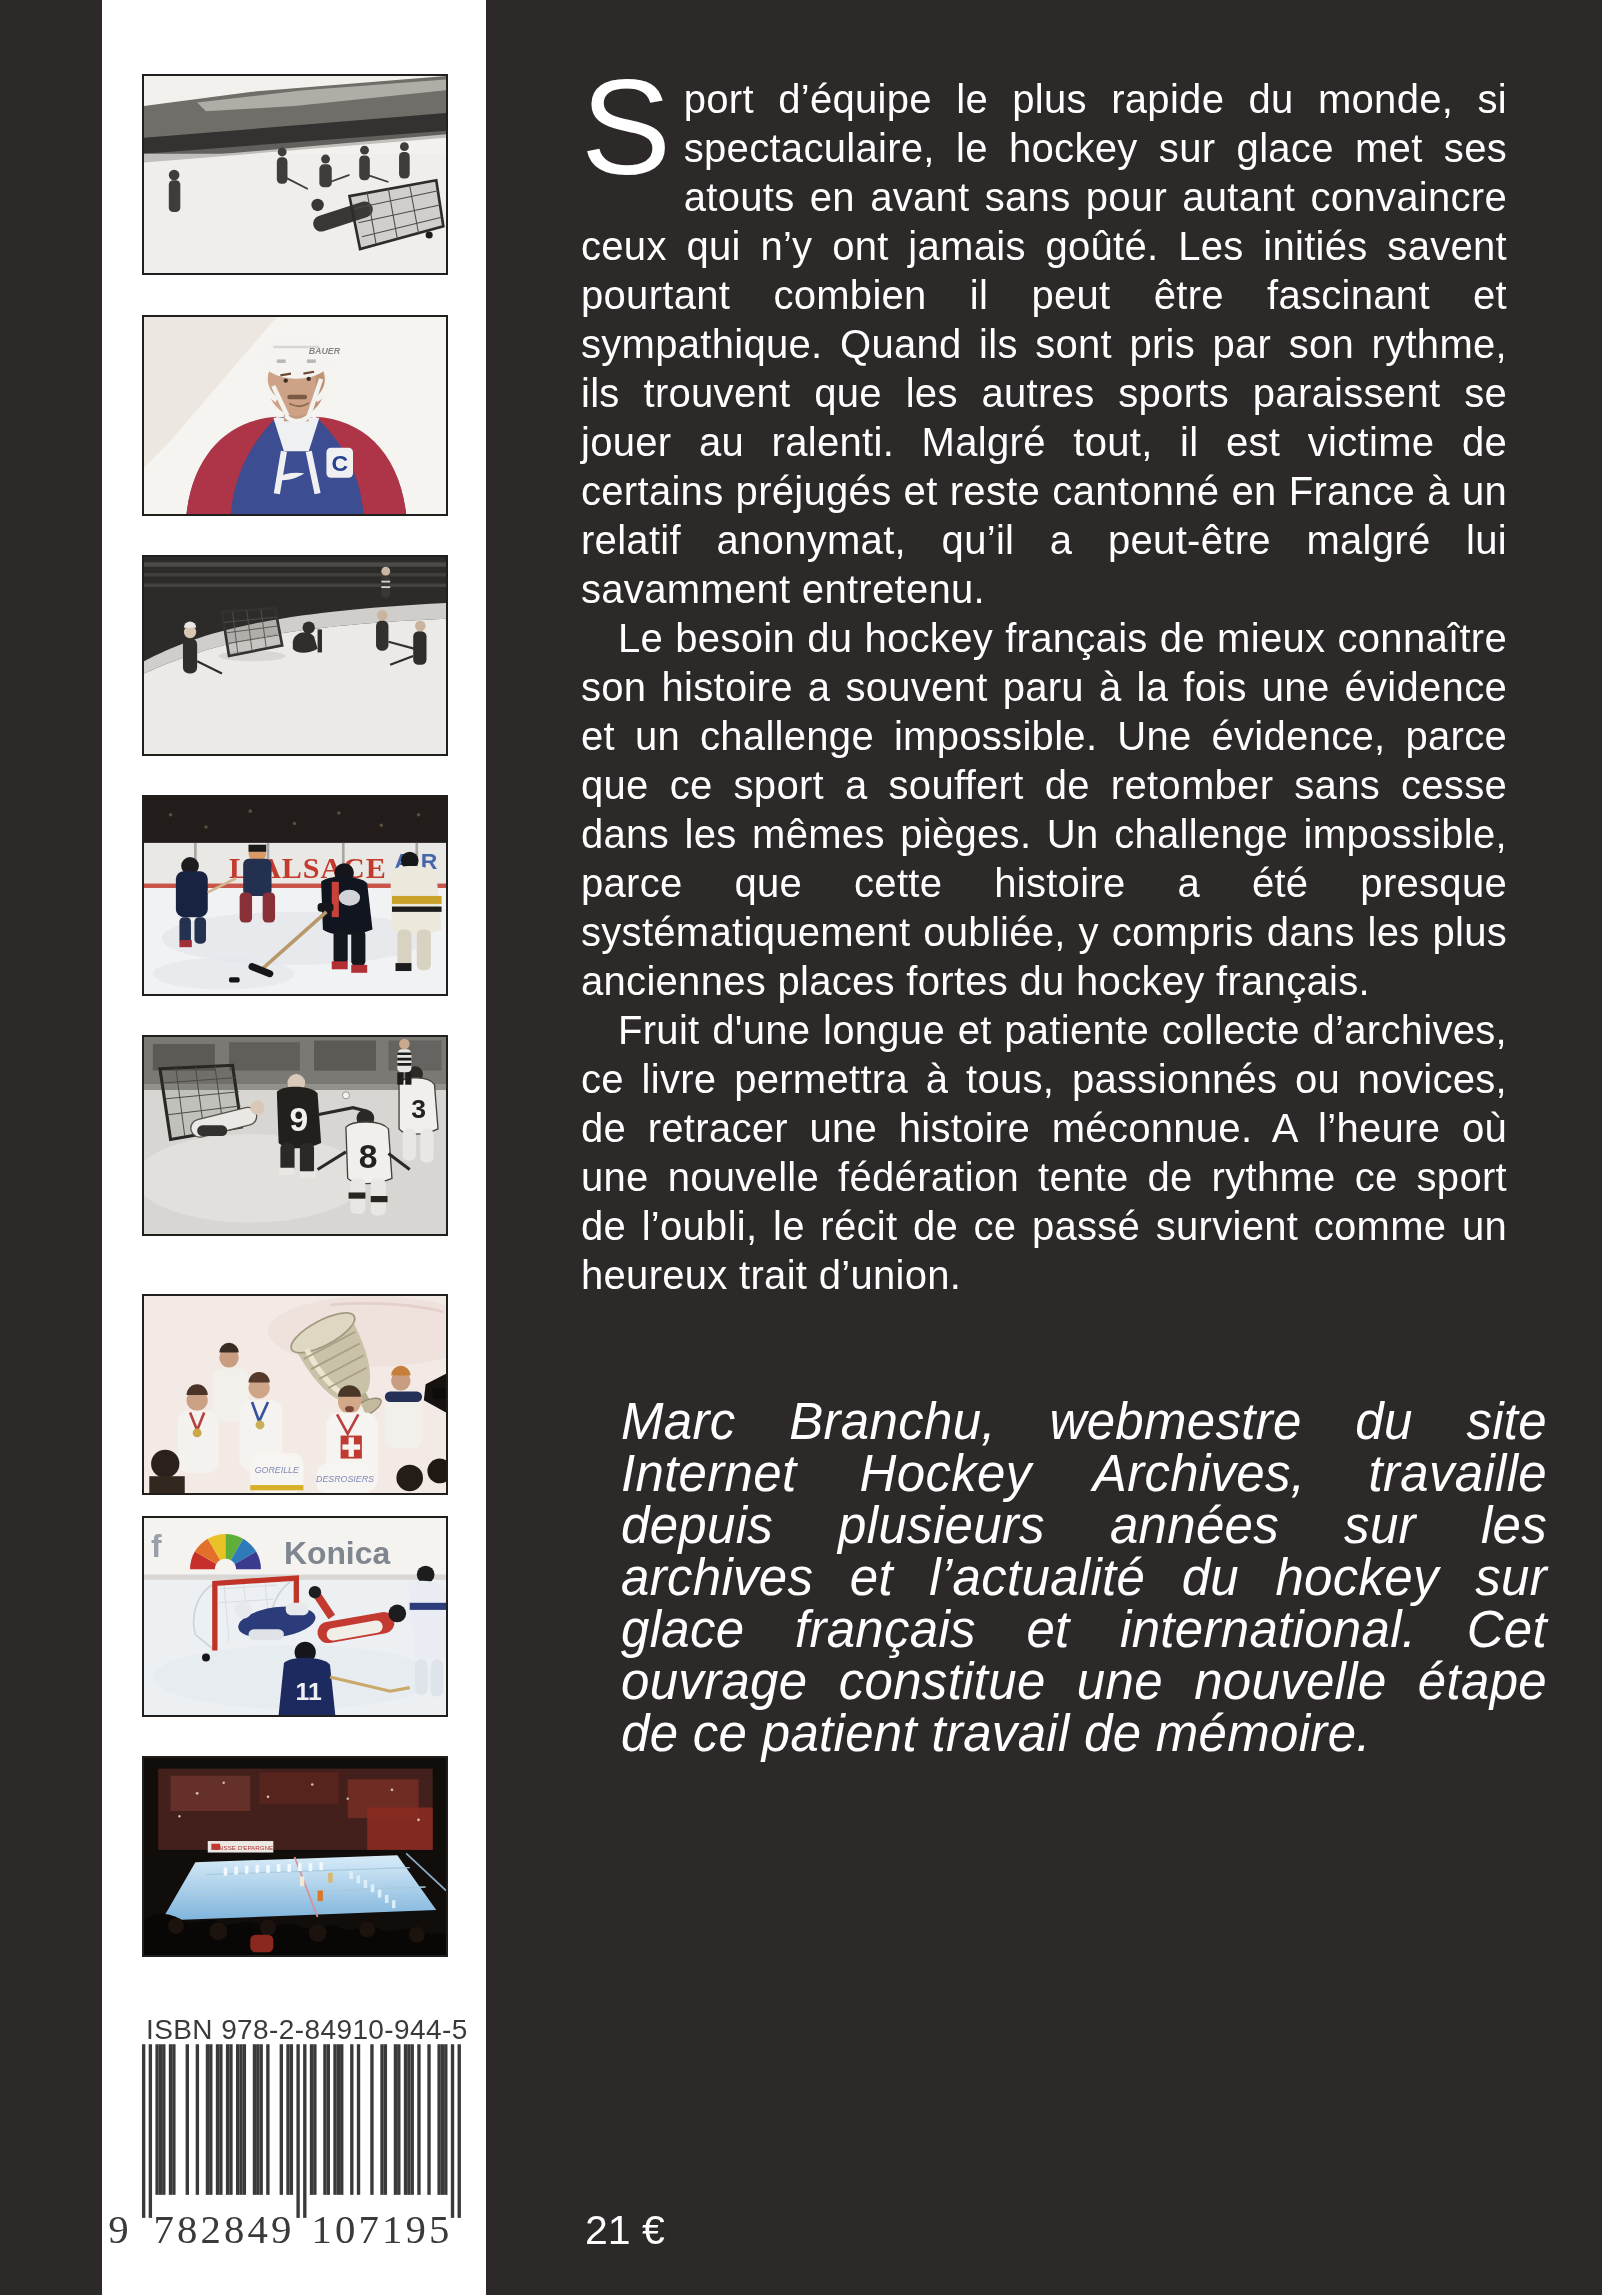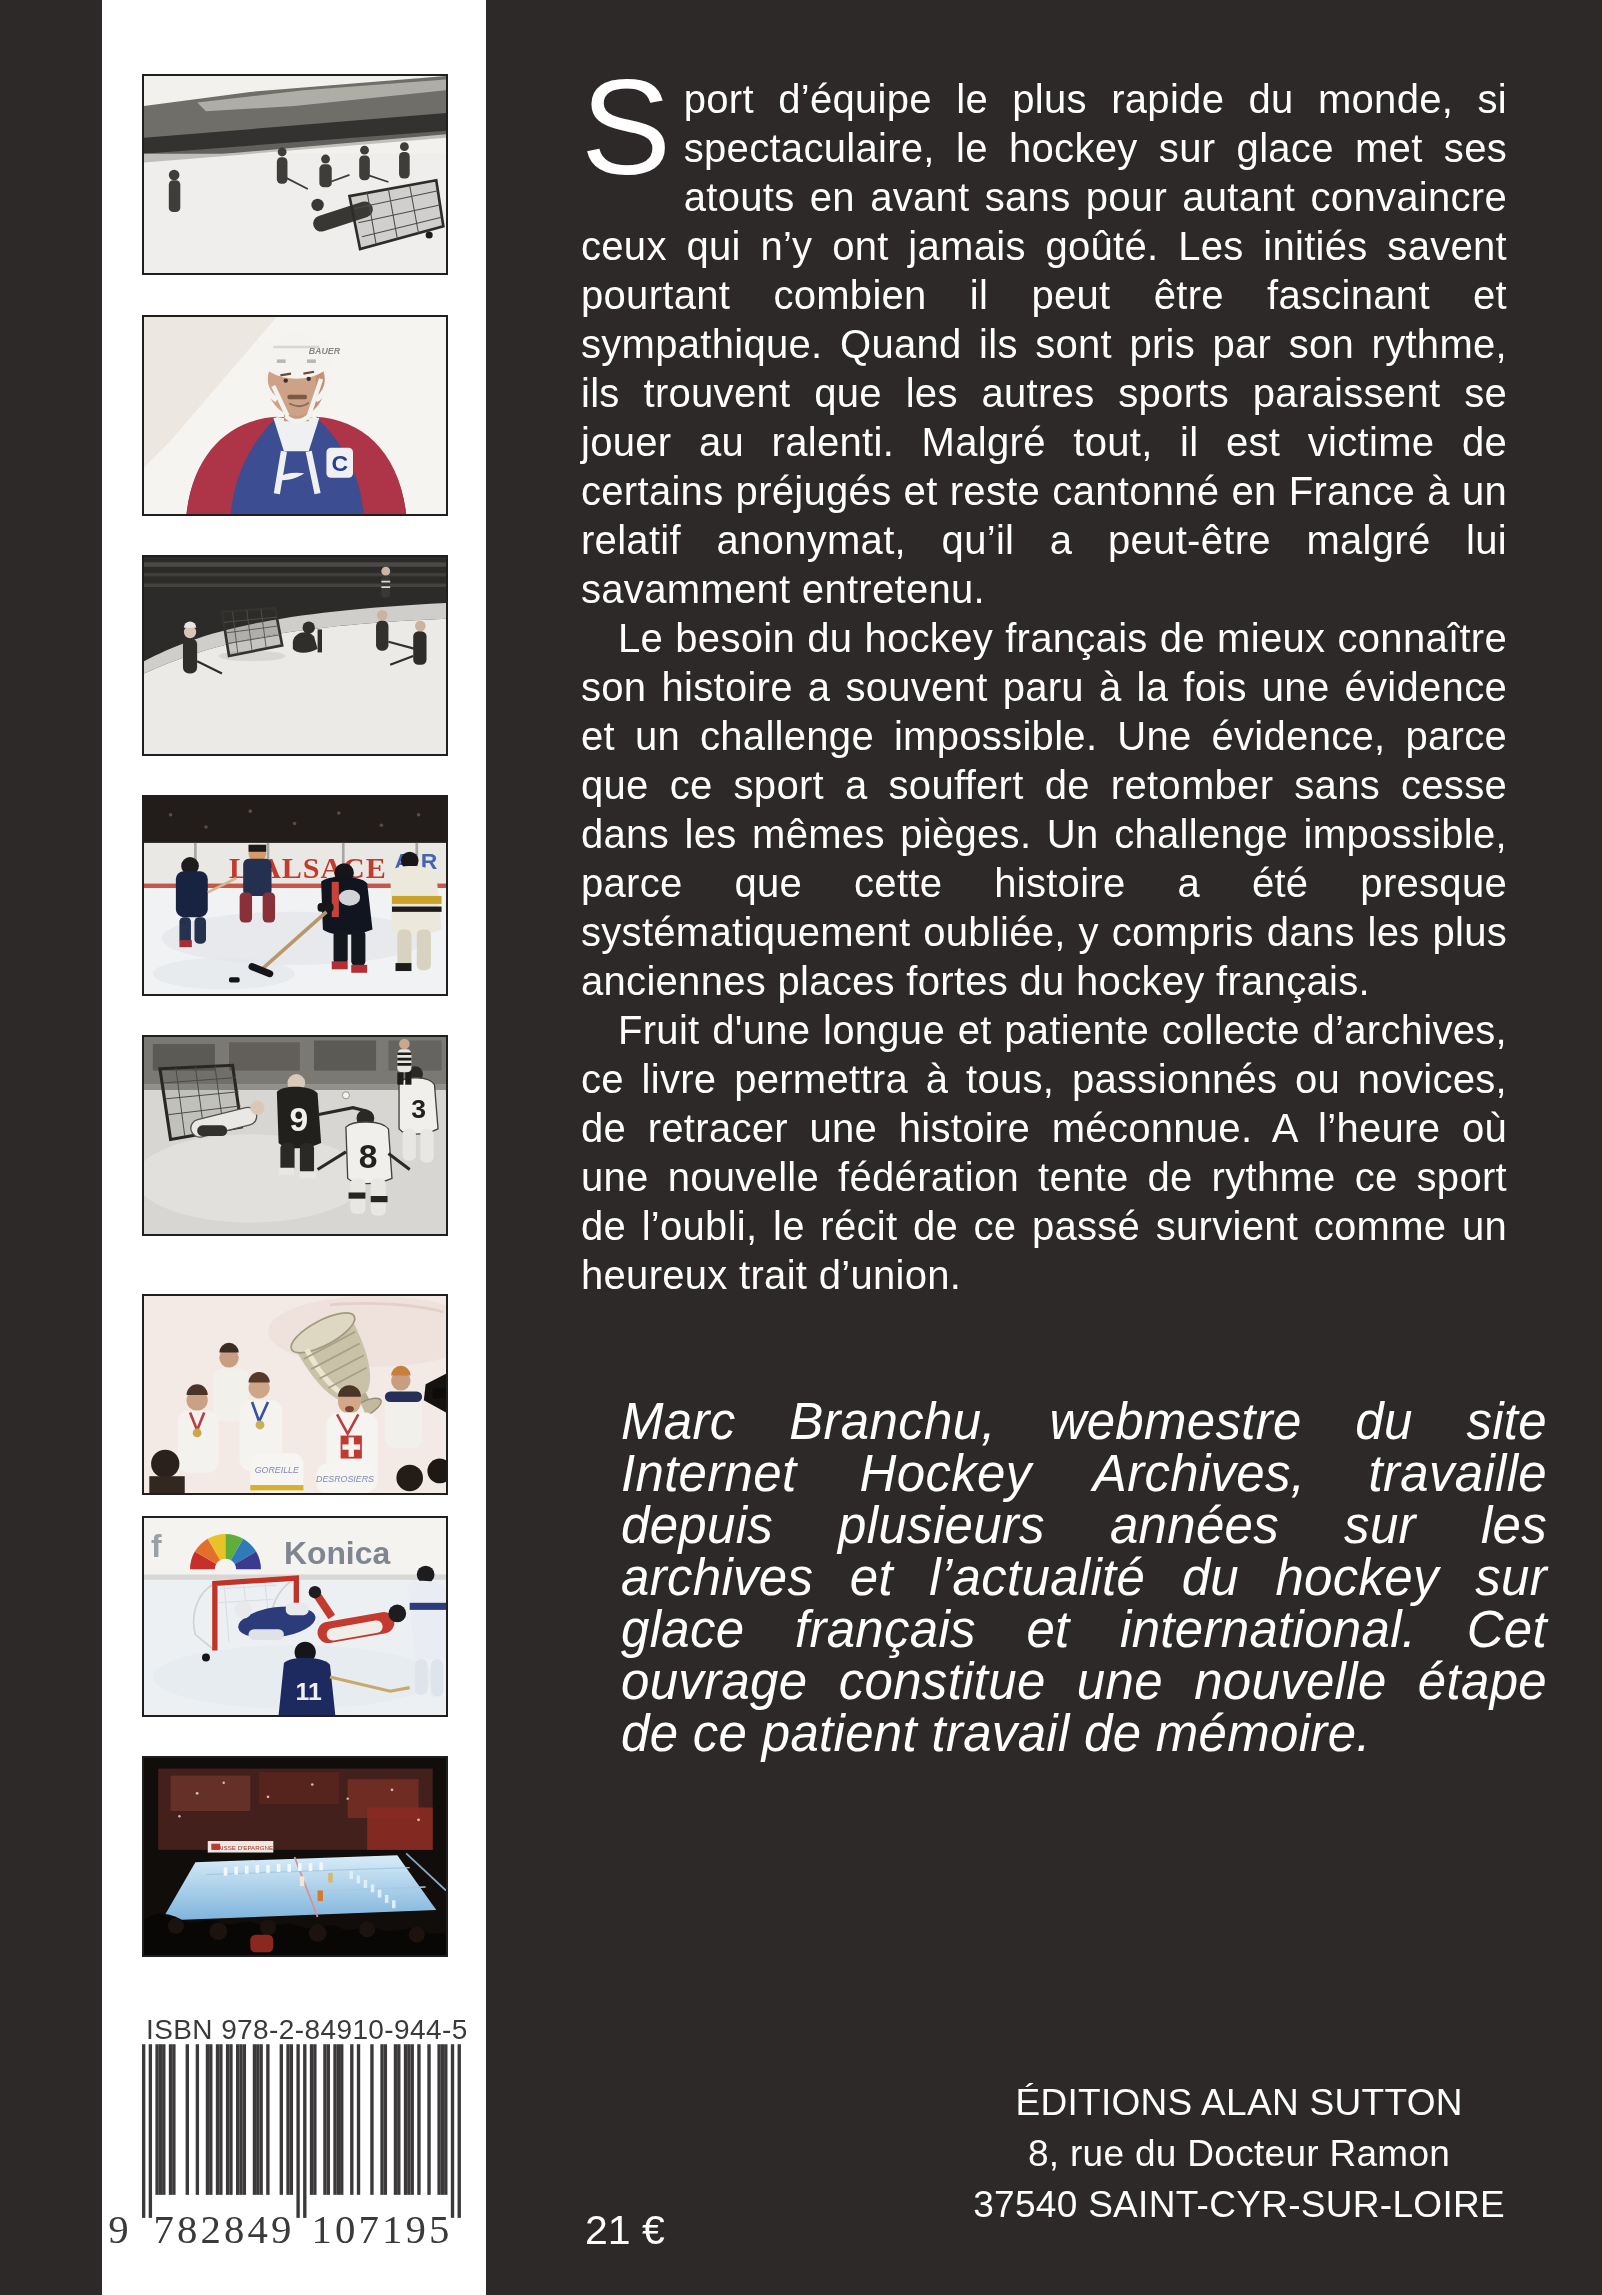--- a/index.html
+++ b/index.html
@@ -497,20 +497,15 @@
   <div class="maintext">
     <p><span class="dropcap">S</span><span>port d’équipe le plus rapide du monde, si spectaculaire, le hockey sur glace met ses atouts en avant sans pour autant convaincre ceux qui n’y ont jamais goûté. Les initiés savent pourtant combien il peut être fascinant et sympathique. Quand ils sont pris par son rythme, ils trouvent que les autres sports paraissent se jouer au ralenti. Malgré tout, il est victime de certains préjugés et reste cantonné en France à un relatif anonymat, qu’il a peut-être malgré lui savamment entretenu.</span></p>
     <p class="indent">Le besoin du hockey français de mieux connaître son histoire a souvent paru à la fois une évidence et un challenge impossible. Une évidence, parce que ce sport a souffert de retomber sans cesse dans les mêmes pièges. Un challenge impossible, parce que cette histoire a été presque systématiquement oubliée, y compris dans les plus anciennes places fortes du hockey français.</p>
     <p class="indent">Fruit d'une longue et patiente collecte d’archives, ce livre permettra à tous, passionnés ou novices, de retracer une histoire méconnue. A l’heure où une nouvelle fédération tente de rythme ce sport de l’oubli, le récit de ce passé survient comme un heureux trait d’union.</p>
   </div>
 
   <div class="bio">Marc Branchu, webmestre du site Internet Hockey Archives, travaille depuis plusieurs années sur les archives et l’actualité du hockey sur glace français et international. Cet ouvrage constitue une nouvelle étape de ce patient travail de mémoire.</div>
 
   <div class="price">21 €</div>
 
-  <div class="publisher">
-    <div>ÉDITIONS ALAN SUTTON</div>
-    <div>8, rue du Docteur Ramon</div>
-    <div>37540 SAINT-CYR-SUR-LOIRE</div>
-  </div>
 
 </div>
 
 
 </body></html>

